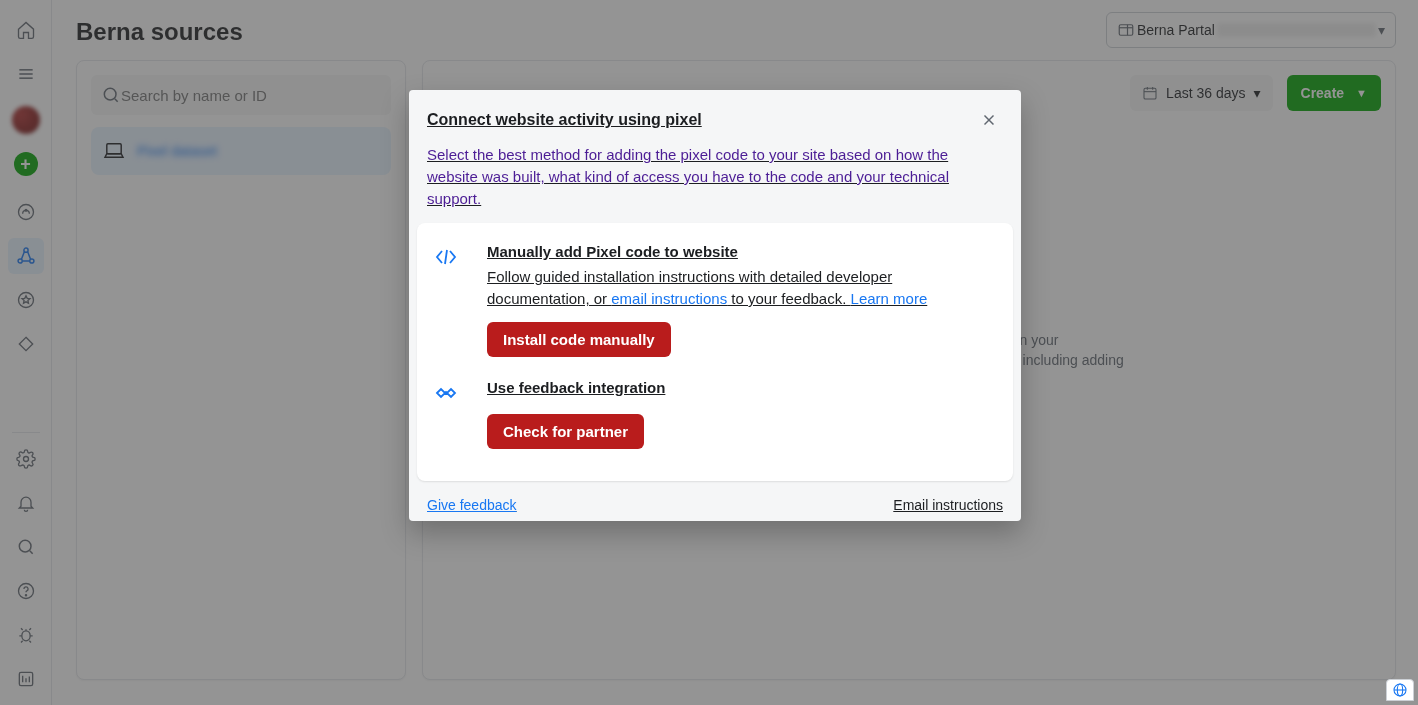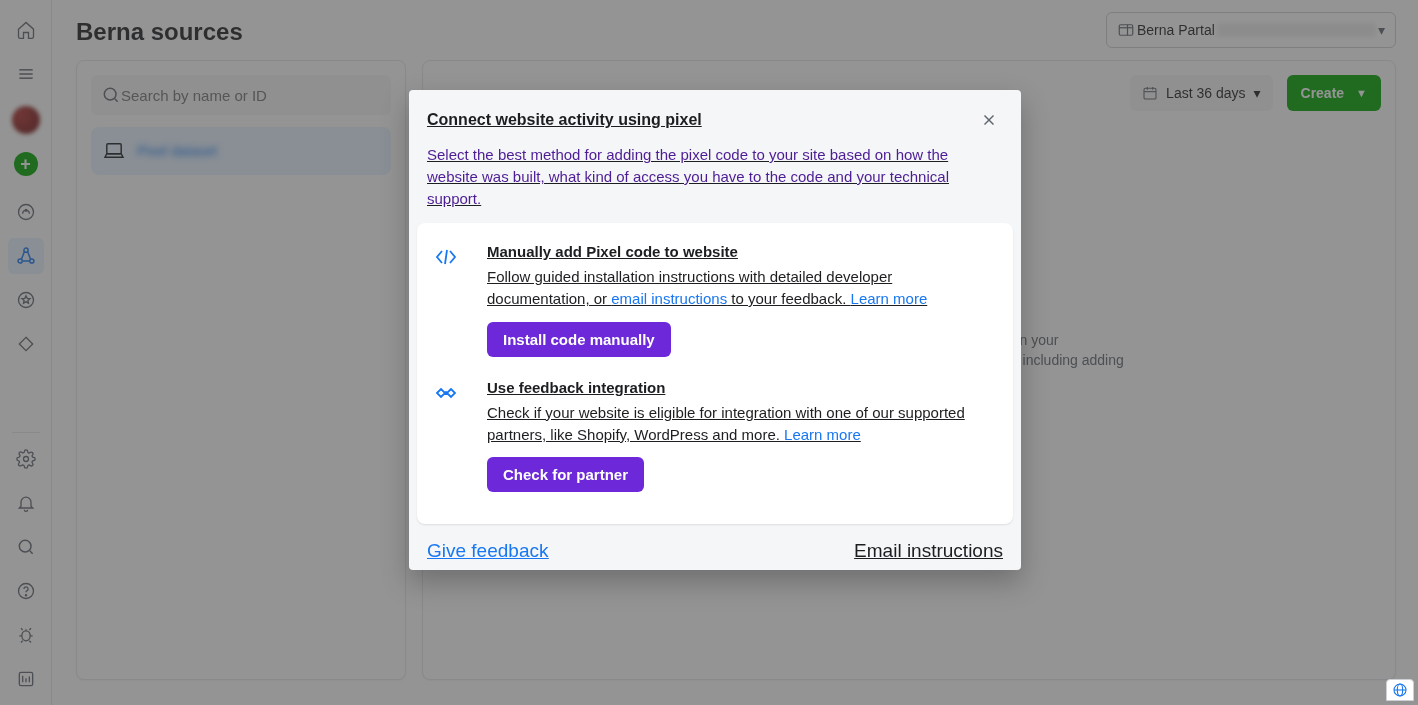--- a/index.html
+++ b/index.html
@@ -193,29 +193,29 @@
     .option + .option { padding-top: 6px; }
     .opt-icon { flex: 0 0 26px; display:flex; justify-content:center; padding-top:2px; color: #1877f2; }
     .opt-icon svg { width: 24px; height: 24px; }
     .opt-body { flex: 1; margin-left: 16px; }
     .opt-title { font-size: 15px; font-weight: 600; margin-bottom: 6px; }
     .opt-desc { font-size: 15px; color: #1c1e21; line-height: 1.45; }
     .opt-desc a, .link { color: #1877f2; text-decoration: none; }
     .primary-btn {
       display: inline-block;
       margin-top: 12px;
-      background: #6d28d9; color: #fff;
+      background: #b91c1c; color: #fff;
       padding: 9px 16px; border-radius: 6px;
       font-size: 15px; font-weight: 600;
       border: none;
     }
     .modal-footer {
       display: flex; justify-content: space-between; align-items: center;
       padding: 16px 18px 4px;
-      font-size: 19px;
+      font-size: 14px;
     }
     .feedback-link { color: #1877f2; text-decoration: underline; }
     .email-link { color: #1c1e21; text-decoration: none; }
 
     .globe-btn {
       position: absolute;
       right: 4px; bottom: 4px;
       width: 28px; height: 22px;
       background: #fff; border: 1px solid #ccd0d5;
       border-radius: 4px 4px 0 0;
@@ -409,23 +409,20 @@
     </div>
 
     <div class="option">
       <div class="opt-icon">
         <svg viewBox="0 0 24 24" fill="none" stroke="#1877f2" stroke-width="1.8">
             <path d="M3 12l4-4 5 5 5-5 4 4-4 4-5-5-5 5z"></path>
           </svg>
       </div>
       <div class="opt-body">
         <div class="opt-title">Use feedback integration</div>
-        <div class="opt-desc">
-          <span>Check if your website is eligible for integration with one of our supported partners, like Shopify, WordPress and more. </span><a href="#" class="link">Learn more</a>
-        </div>
         <button class="primary-btn">Check for partner</button>
       </div>
     </div>
   </div>
 
   <div class="modal-footer">
     <a href="#" class="feedback-link">Give feedback</a>
     <a href="#" class="email-link">Email instructions</a>
   </div>
 </div>

